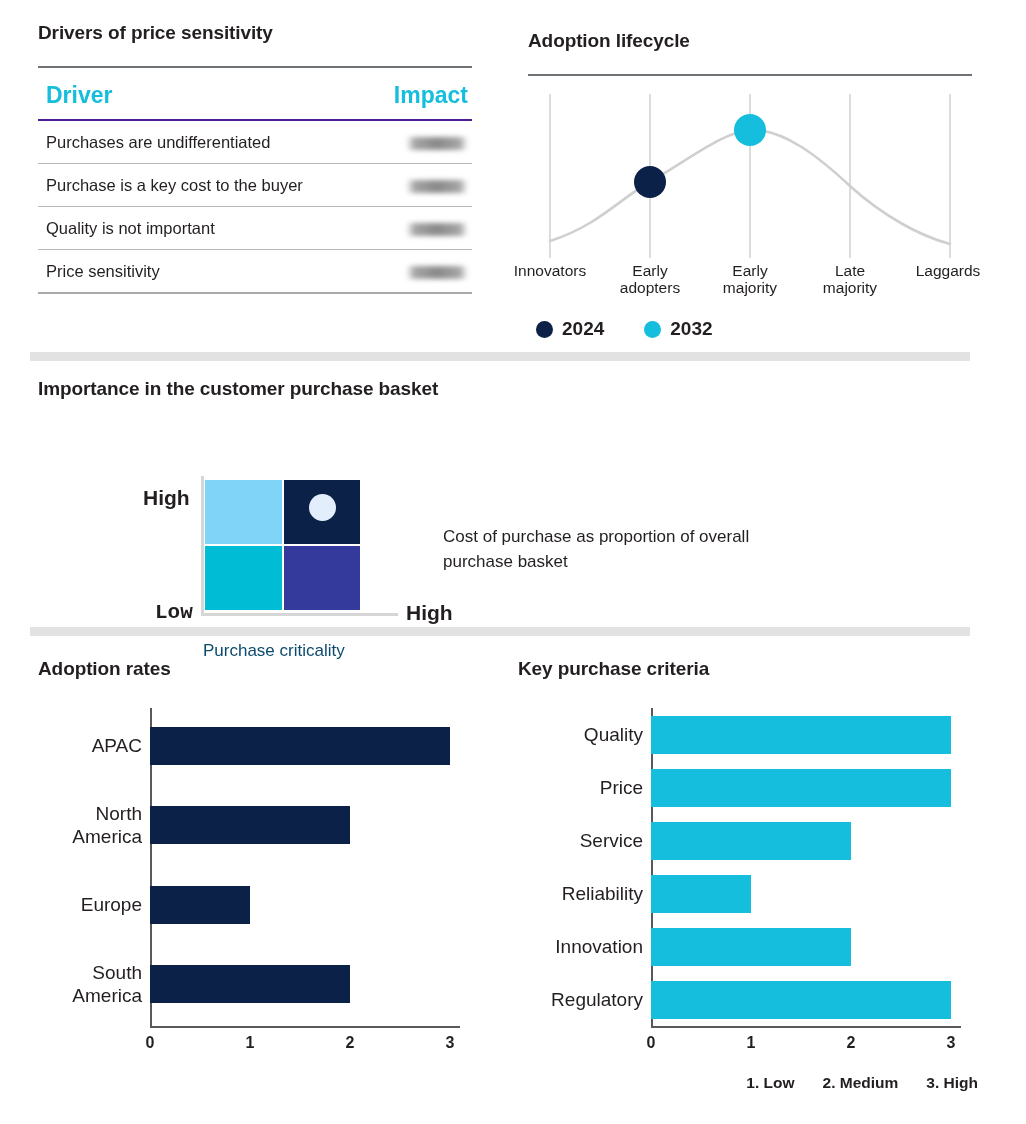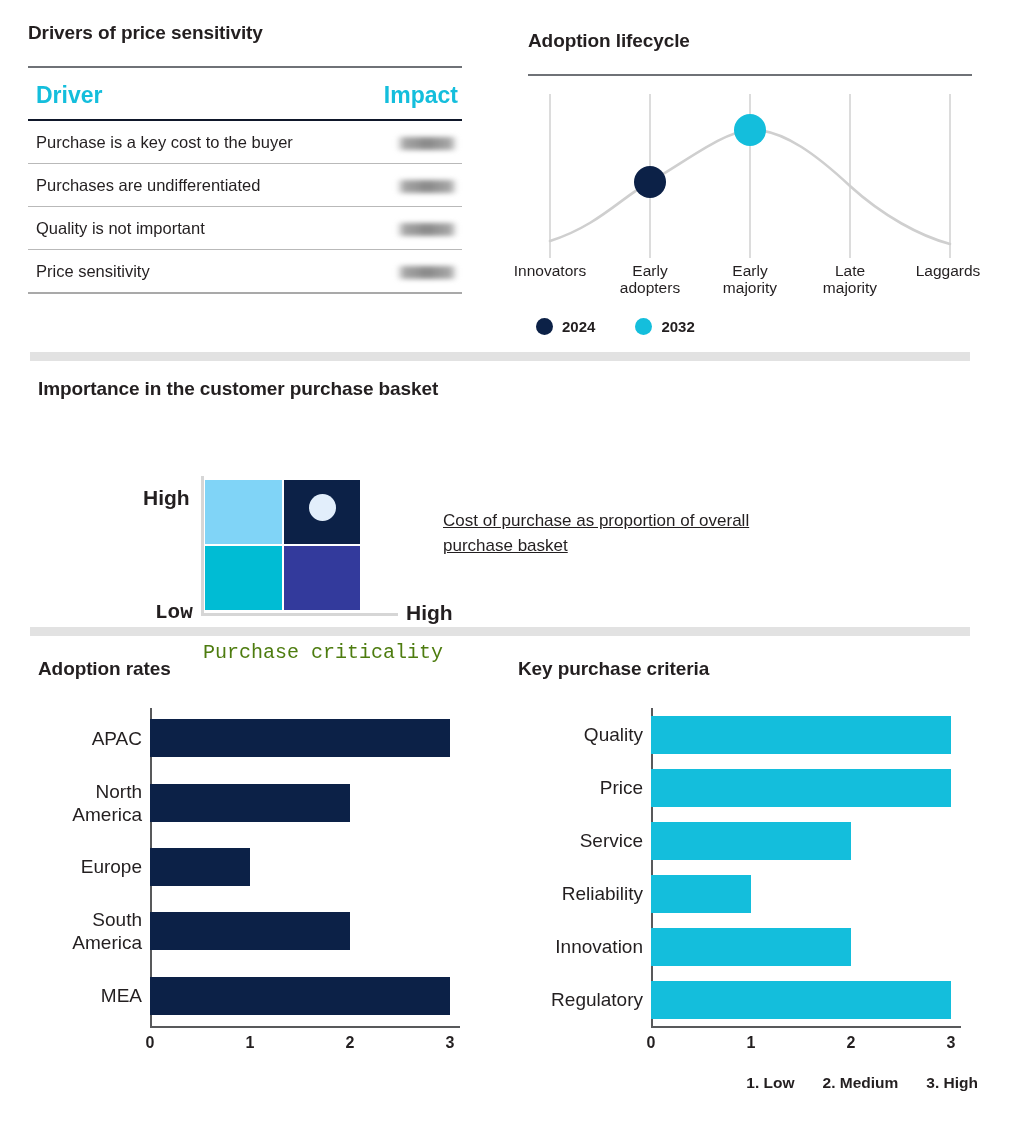--- a/index.html
+++ b/index.html
@@ -31,42 +31,42 @@
     position: absolute;
     left: 30px;
     width: 940px;
     height: 9px;
     background: #e2e2e2;
   }
 
   
   #drivers-panel {
     position: absolute;
-    left: 28px;
+    left: 38px;
     top: 22px;
     width: 434px;
   }
   #drivers-panel .rule-dark { margin-top: 22px; }
   .dtable {
     width: 434px;
     border-collapse: collapse;
     margin-top: 14px;
   }
   .dtable th {
     font-size: 23px;
     font-weight: bold;
     color: #14bedc;
     padding: 0 0 10px 8px;
     text-align: left;
   }
   .dtable th.impact-h {
     text-align: right;
     padding-right: 4px;
   }
-  .dtable thead tr { border-bottom: 2px solid #0f172a; margin-left: 42px; }
+  .dtable thead tr { border-bottom: 2px solid #4c1d95; margin-left: 42px; }
   .dtable td {
     font-size: 16.5px;
     color: #231f20;
     padding: 12px 0 11px 8px;
     border-bottom: 1px solid #b9b9b9;
     white-space: nowrap;
   }
   .dtable tbody tr:last-child td { border-bottom: 2px solid #a9a9a9; }
   .dtable td.impact-c {
     text-align: right;
@@ -119,21 +119,21 @@
   }
   .lc-legend {
     display: flex;
     align-items: center;
     gap: 10px;
     margin-top: 4px;
     margin-left: 8px;
   }
   .lg-item { display: flex; align-items: center; gap: 9px; margin-right: 30px; }
   .lg-dot { width: 17px; height: 17px; border-radius: 50%; }
-  .lg-text { font-size: 15px; font-weight: bold; color: #231f20; }
+  .lg-text { font-size: 19px; font-weight: bold; color: #231f20; }
 
   
   #matrix-panel { position: absolute; left: 38px; top: 378px; width: 940px; }
   #matrix-panel .panel-title { font-size: 19px; }
   #matrix-wrap {
     position: relative;
     margin-top: 26px;
     height: 180px;
   }
   .mx-grid {
@@ -181,33 +181,31 @@
     font-weight: bold;
     color: #231f20;
   }
   #mx-high-y  { left: 105px; top: 60px; }
   #mx-low-y   { left: 117px; top: 175px; font-family: Liberation Mono, monospace; }
   #mx-high-x  { left: 368px; top: 175px; }
   #mx-xaxis-title {
     position: absolute;
     left: 165px;
     top: 215px;
-    font-size: 20px;
-    color: #4d7c0f;
-    font-family: Liberation Mono, monospace;
+    font-size: 17px;
+    color: #0c4a6e;
   }
   #mx-note {
     position: absolute;
     left: 405px;
-    top: 82px;
+    top: 98px;
     width: 360px;
     font-size: 17px;
     line-height: 25px;
     color: #231f20;
-    text-decoration: underline;
   }
 
   
   .bar-panel { position: absolute; top: 658px; }
   #adoption-panel { left: 38px;  width: 450px; }
   #criteria-panel { left: 518px; width: 460px; }
   .bar-panel .panel-title { font-size: 19px; }
 
   .bchart {
     position: relative;
@@ -274,25 +272,25 @@
 
   <table class="dtable">
     <thead>
       <tr>
         <th>Driver</th>
         <th class="impact-h">Impact</th>
       </tr>
     </thead>
     <tbody>
       <tr>
-        <td>Purchase is a key cost to the buyer</td>
+        <td>Purchases are undifferentiated</td>
         <td class="impact-c"><span class="redacted"></span></td>
       </tr>
       <tr>
-        <td>Purchases are undifferentiated</td>
+        <td>Purchase is a key cost to the buyer</td>
         <td class="impact-c"><span class="redacted"></span></td>
       </tr>
       <tr>
         <td>Quality is not important</td>
         <td class="impact-c"><span class="redacted"></span></td>
       </tr>
       <tr>
         <td>Price sensitivity</td>
         <td class="impact-c"><span class="redacted"></span></td>
       </tr>
@@ -386,24 +384,20 @@
         <div class="bc-bar" style="width:200px; background:#0c2147;"></div>
       </div>
       <div class="bc-row">
         <div class="bc-lbl" style="width:112px;">Europe</div>
         <div class="bc-bar" style="width:100px; background:#0c2147;"></div>
       </div>
       <div class="bc-row">
         <div class="bc-lbl" style="width:112px;">South<br>America</div>
         <div class="bc-bar" style="width:200px; background:#0c2147;"></div>
       </div>
-      <div class="bc-row">
-        <div class="bc-lbl" style="width:112px;">MEA</div>
-        <div class="bc-bar" style="width:300px; background:#0c2147;"></div>
-      </div>
     </div>
 
     <div class="bc-ticks" style="left:0; top:326px; width:424px;">
       <span class="bc-tick" style="left:112px;">0</span>
       <span class="bc-tick" style="left:212px;">1</span>
       <span class="bc-tick" style="left:312px;">2</span>
       <span class="bc-tick" style="left:412px;">3</span>
     </div>
   </div>
 </div>

